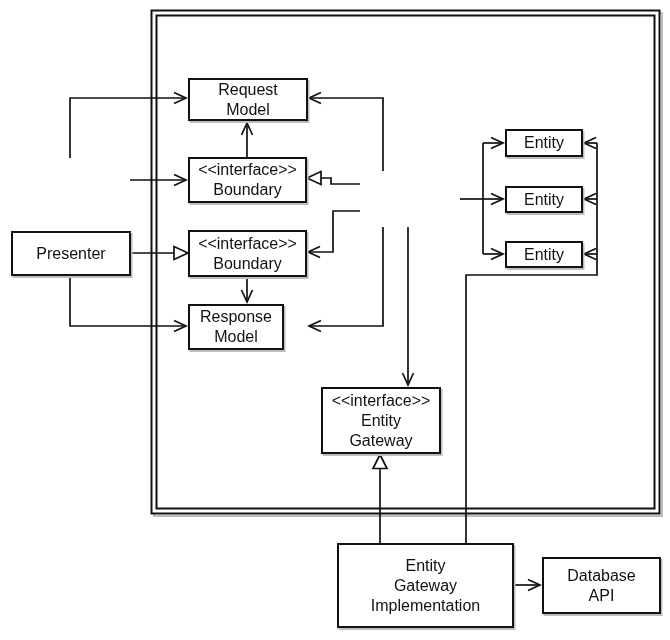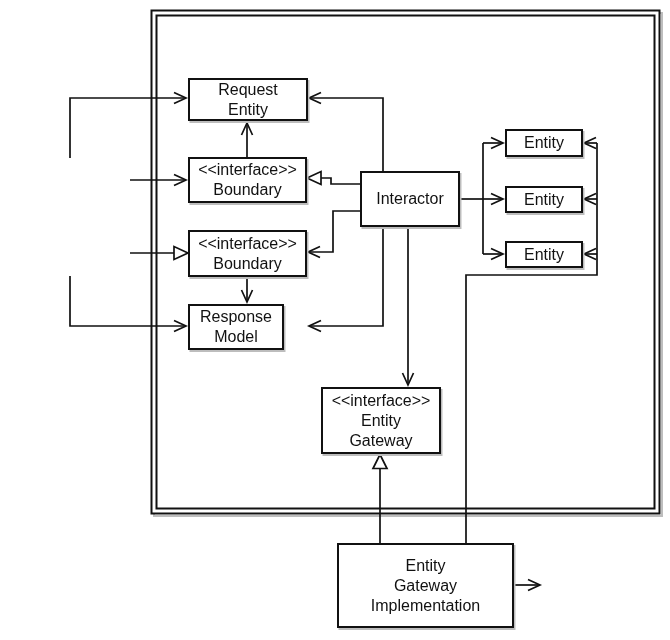--- a/index.html
+++ b/index.html
@@ -108,39 +108,39 @@
       <g>
         <path d="M380,468 V543"></path>
         <polygon points="380,454.5 373,468.5 387,468.5" fill="#ffffff"></polygon>
       </g>
 
       <path d="M514,585 H540" marker-end="url(#arr)"></path>
     </g>
   </svg>
 
 
+  <div class="box" style="left:11px;top:231px;width:120px;height:45px">
+    <span>Presenter</span>
+  </div>
 
   <div class="box" style="left:188px;top:78px;width:120px;height:43px">
     <span>Request
-Entity</span>
+Model</span>
   </div>
 
   <div class="box" style="left:188px;top:157px;width:119px;height:46px">
     <span>&lt;&lt;interface&gt;&gt;
 Boundary</span>
   </div>
 
   <div class="box" style="left:188px;top:230px;width:119px;height:47px">
     <span>&lt;&lt;interface&gt;&gt;
 Boundary</span>
   </div>
 
-  <div class="box" style="left:360px;top:171px;width:100px;height:56px">
-    <span>Interactor</span>
-  </div>
 
   <div class="box" style="left:188px;top:304px;width:96px;height:46px">
     <span>Response
 Model</span>
   </div>
 
   <div class="box" style="left:505px;top:129px;width:78px;height:28px">
     <span>Entity</span>
   </div>
 
@@ -157,14 +157,18 @@
 Entity
 Gateway</span>
   </div>
 
   <div class="box" style="left:337px;top:543px;width:177px;height:85px">
     <span>Entity
 Gateway
 Implementation</span>
   </div>
 
+  <div class="box" style="left:542px;top:557px;width:119px;height:57px">
+    <span>Database
+API</span>
+  </div>
 
 </div>
 
 </body></html>

